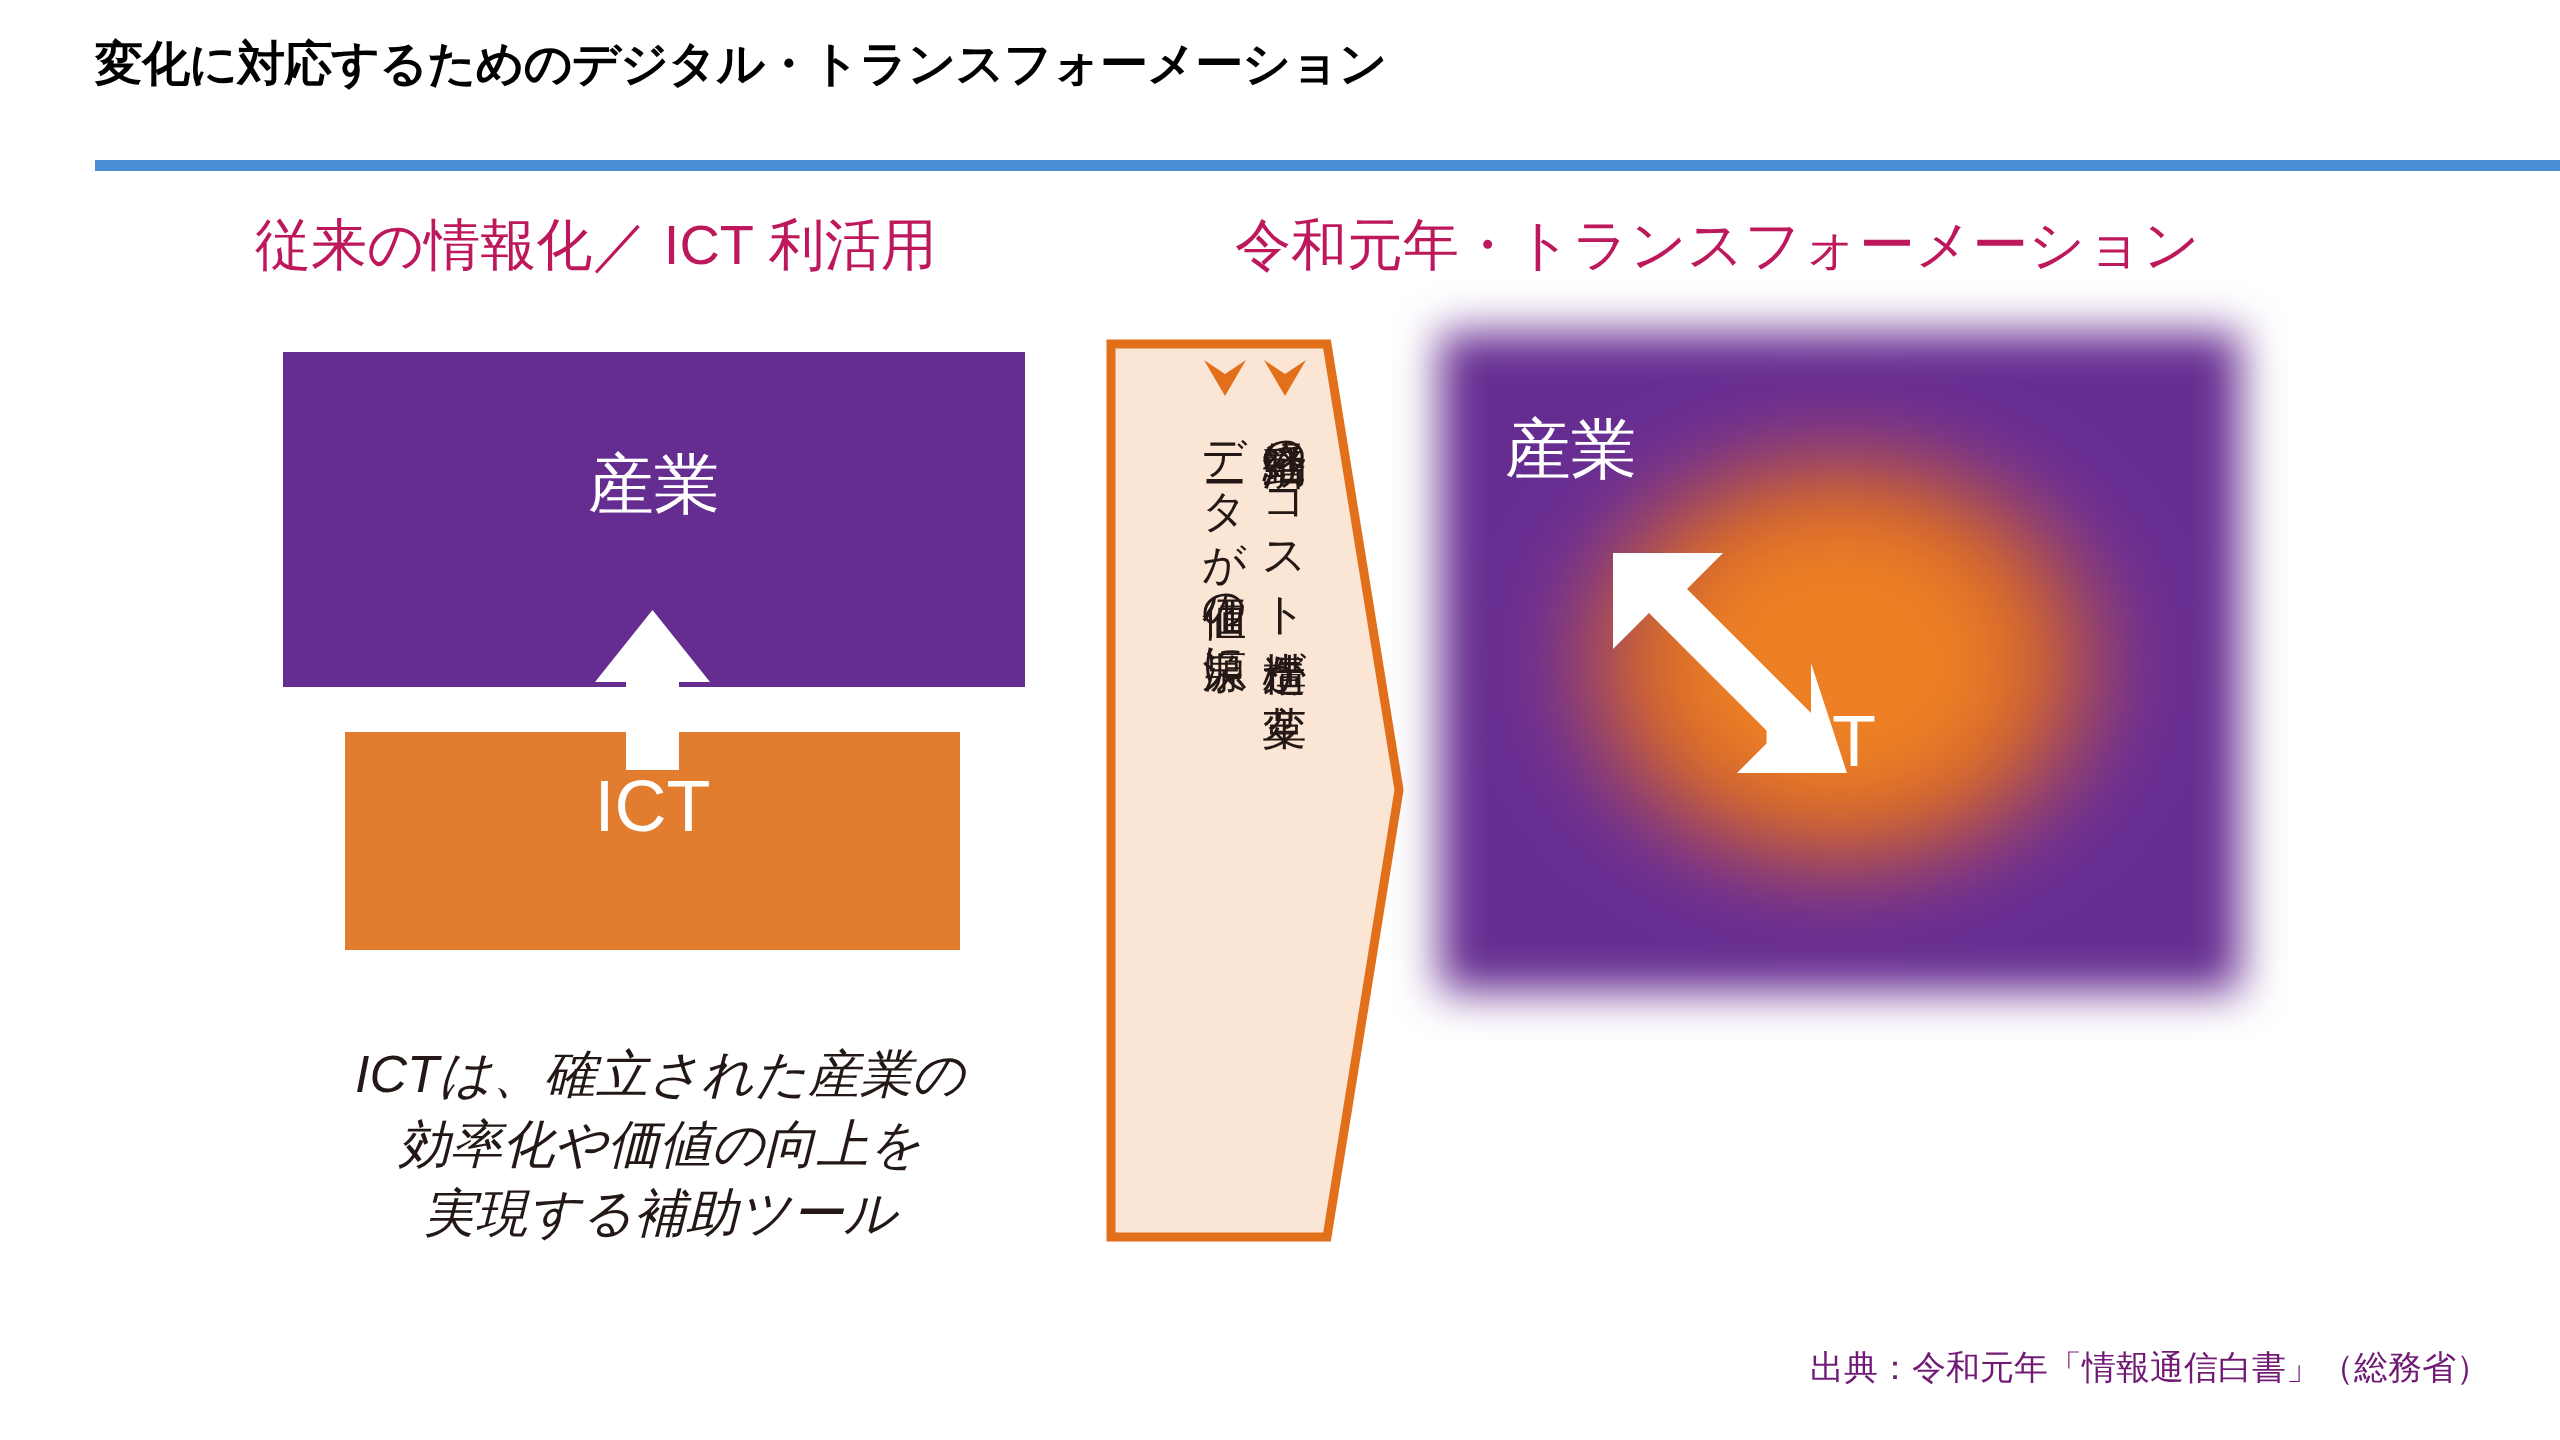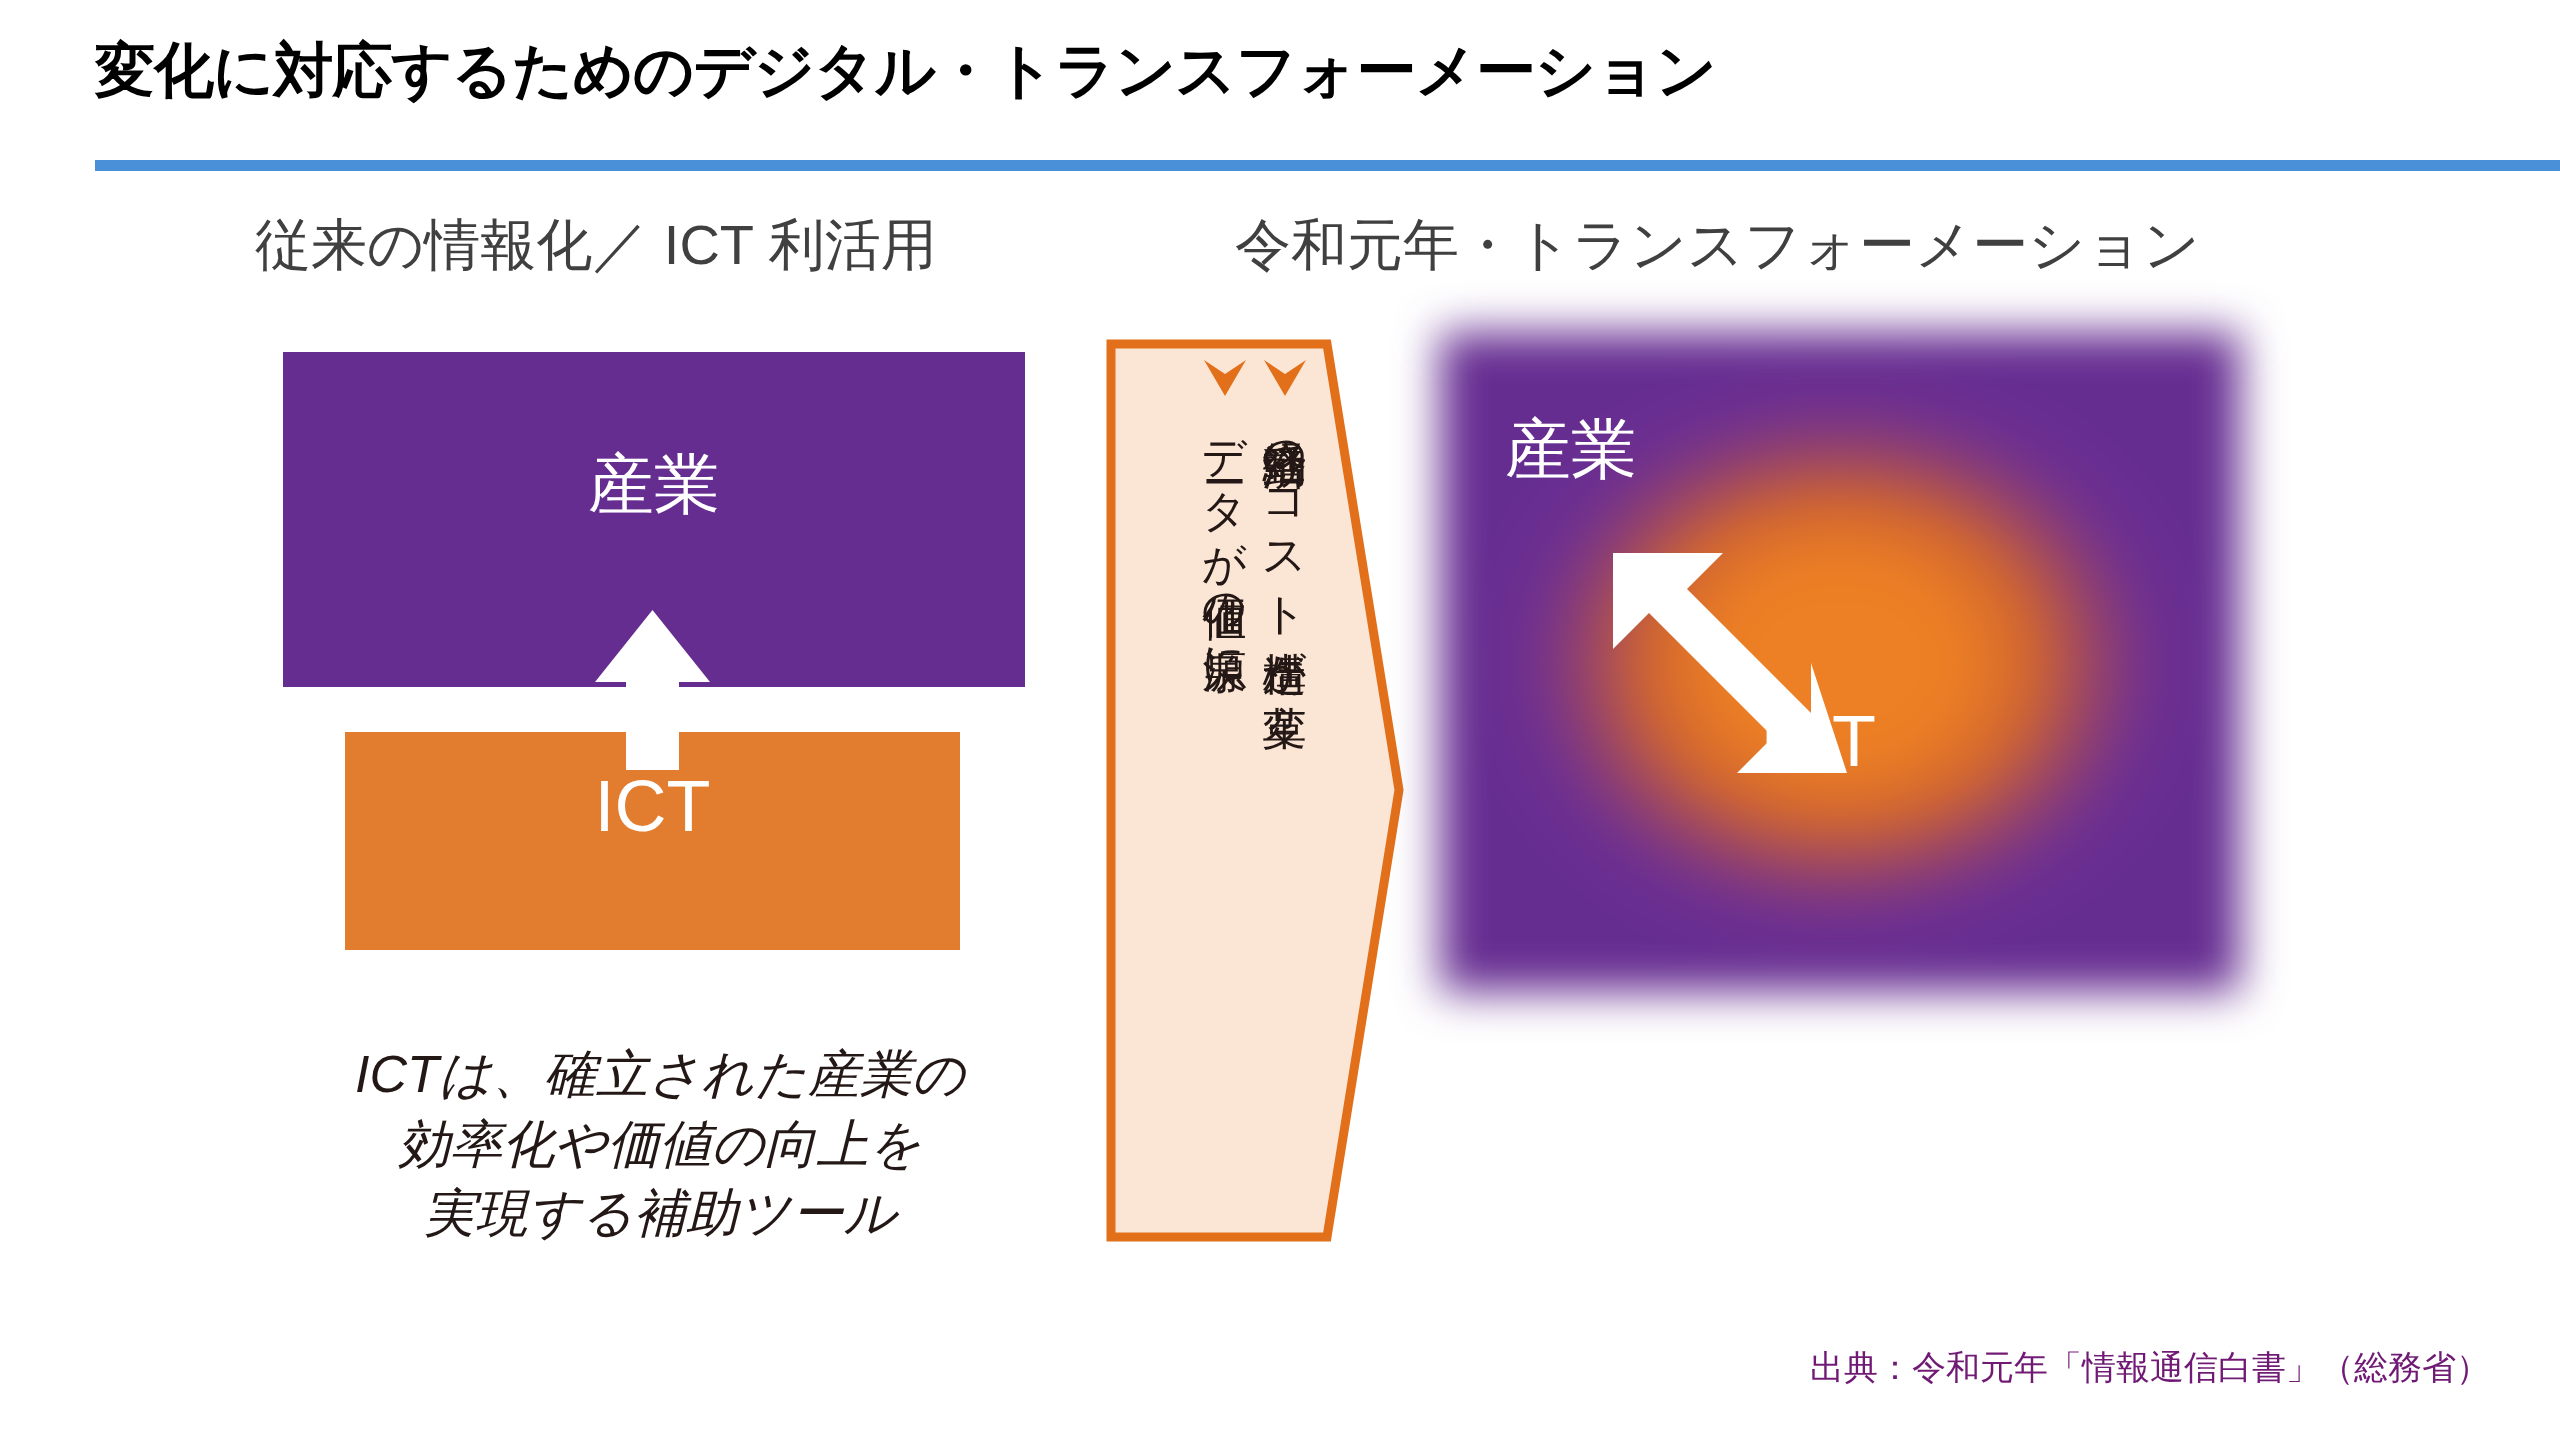--- a/index.html
+++ b/index.html
@@ -17,41 +17,41 @@
     width: 2560px;
     height: 1440px;
     background: #ffffff;
   }
 
   
   .slide-title {
     position: absolute;
     left: 95px;
     top: 38px;
-    font-size: 60px;
+    font-size: 48px;
     font-weight: bold;
     color: #000000;
     letter-spacing: -1px;
     white-space: nowrap;
     line-height: 1.1;
   }
   .title-rule {
     position: absolute;
     left: 95px;
     top: 160px;
     width: 2465px;
     height: 11px;
     background: #4A90D9;
   }
 
   
   .col-header {
     position: absolute;
     font-size: 56px;
-    color: #404040;
+    color: #be185d;
     white-space: nowrap;
     font-weight: normal;
   }
   #header-left  { left: 255px;  top: 208px; }
   #header-right { left: 1235px; top: 208px; }
 
   
   .box-industry-left {
     position: absolute;
     left: 283px;

